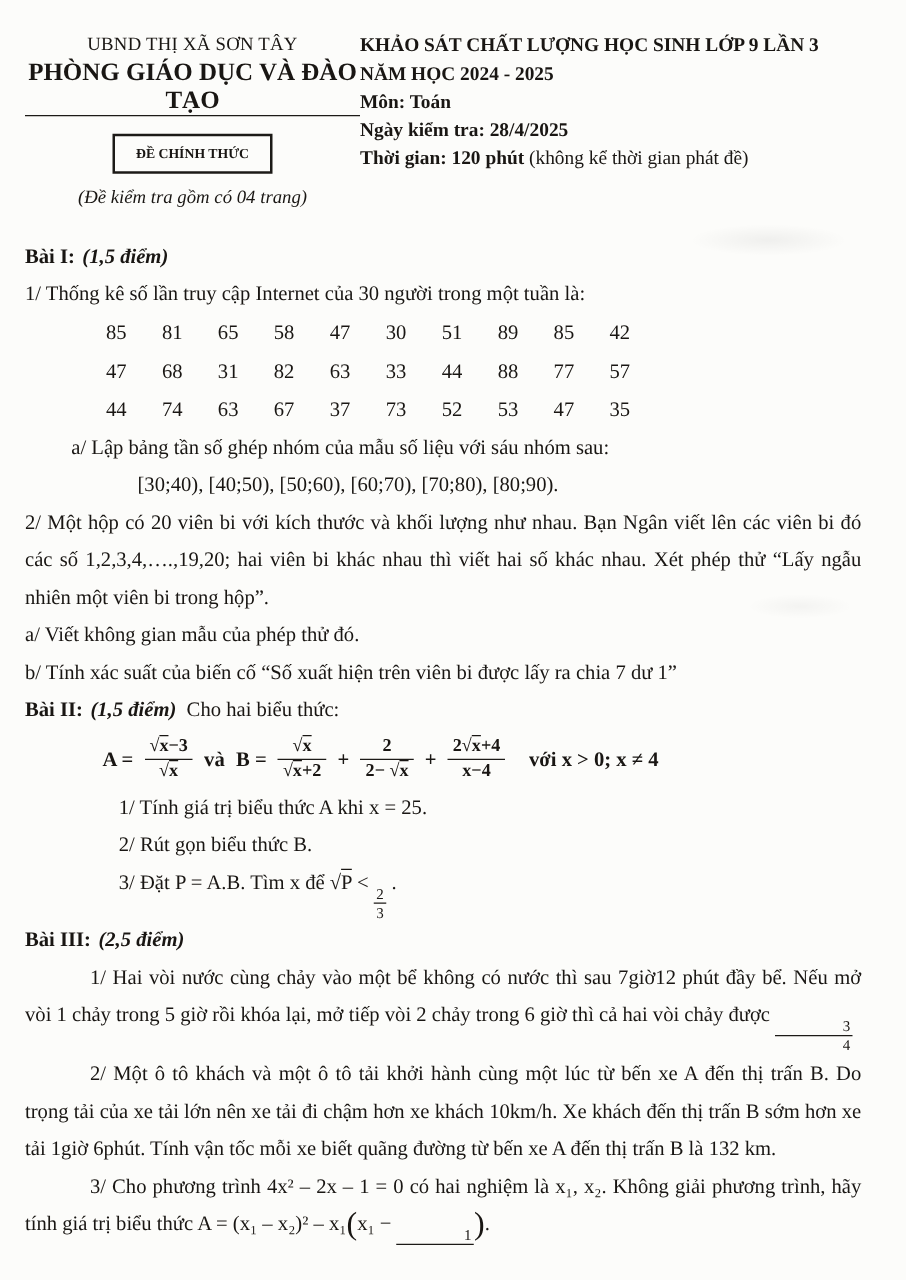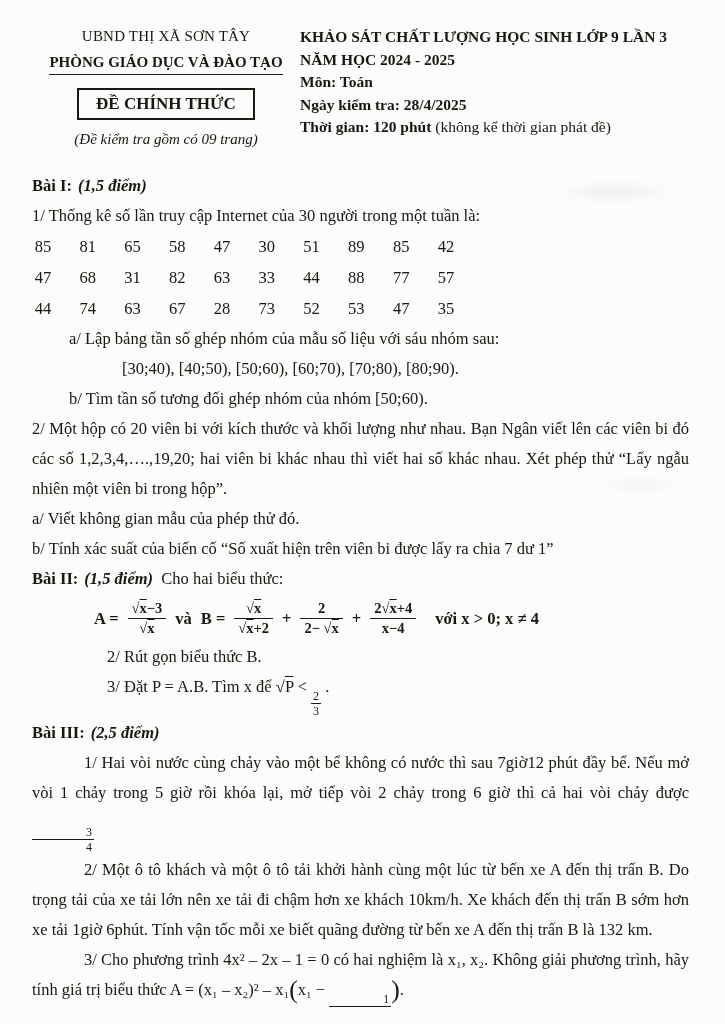--- a/index.html
+++ b/index.html
@@ -5,47 +5,47 @@
   html,body{margin:0;padding:0;background:#e8e8e6;}
   .page{
     position:relative;
     width:725px;height:1024px;
     margin:0 auto;
     background:
       radial-gradient(ellipse 90px 18px at 615px 192px, rgba(0,0,0,0.05), rgba(0,0,0,0) 70%),
       radial-gradient(ellipse 60px 14px at 640px 485px, rgba(0,0,0,0.035), rgba(0,0,0,0) 70%),
       #fcfcfa;
     box-sizing:border-box;
-    padding:26px 36px 0 32px;
+    padding:26px 36px 0 20px;
     overflow:hidden;
     font-family:"Liberation Serif","DejaVu Serif",serif;
     color:#191613;
     font-size:16.5px;
     line-height:30px;
   }
   
   .hdr{display:flex;align-items:flex-start;}
   .hleft{width:268px;text-align:center;flex-shrink:0;}
   .hleft .l1{font-size:15px;line-height:21px;letter-spacing:.2px;}
-  .hleft .l2{font-size:15px;font-weight:bold;line-height:22px;display:inline-block;border-bottom:1.6px solid #1c1a17;padding-bottom:1px;}
-  .stamp{display:inline-block;margin-top:11px;border:2px solid #1c1a17;padding:3px 17px;font-weight:bold;font-size:17px;line-height:22px;}
+  .hleft .l2{font-size:20px;font-weight:bold;line-height:22px;display:inline-block;border-bottom:1.6px solid #1c1a17;padding-bottom:1px;}
+  .stamp{display:inline-block;margin-top:11px;border:2px solid #1c1a17;padding:3px 17px;font-weight:bold;font-size:11px;line-height:22px;}
   .hnote{margin-top:9px;font-style:italic;font-size:15px;line-height:20px;}
   .hright{flex:1;text-align:left;font-weight:bold;font-size:15.5px;line-height:22.5px;}
   .hright .it{font-weight:normal;}
   
   .main{margin-top:22px;}
   p{margin:0;}
   .bhead b{margin-right:6px;}
   .bhead i{font-weight:bold;}
   .just{text-align:justify;}
   .ind{text-indent:52px;}
   .off55{margin-left:37px;}
   .off90{margin-left:90px;}
   .off75{margin-left:75px;}
-  .numrow{display:flex;justify-content:space-between;width:425px;line-height:31px;}
+  .numrow{display:flex;justify-content:space-between;width:425px;margin-left:62px;line-height:31px;}
   .numrow span{display:inline-block;min-width:22px;text-align:center;}
   
   .sq{display:inline;white-space:nowrap;}
   .sq::before{content:"\221A";}
   .sq .ovl{text-decoration:overline;}
   .frow{display:flex;align-items:center;gap:9px;margin:6px 0 4px 62px;font-weight:bold;line-height:1.2;}
   .dfrac{display:inline-flex;flex-direction:column;text-align:center;font-size:14.5px;line-height:1.2;}
   .dfrac .num{border-bottom:1.4px solid #1c1a17;padding:0 4px 1px;}
   .dfrac .den{padding:1px 4px 0;}
   .cond{margin-left:10px;}
@@ -57,21 +57,21 @@
 </head>
 <body>
 
 <div class="page">
 
   <div class="hdr">
     <div class="hleft">
       <div class="l1">UBND THỊ XÃ SƠN TÂY</div>
       <div><span class="l2">PHÒNG GIÁO DỤC VÀ ĐÀO TẠO</span></div>
       <div><span class="stamp">ĐỀ CHÍNH THỨC</span></div>
-      <div class="hnote">(Đề kiểm tra gồm có 09 trang)</div>
+      <div class="hnote">(Đề kiểm tra gồm có 04 trang)</div>
     </div>
     <div class="hright">
       <div>KHẢO SÁT CHẤT LƯỢNG HỌC SINH LỚP 9 LẦN 3</div>
       <div>NĂM HỌC 2024 - 2025</div>
       <div>Môn: Toán</div>
       <div>Ngày kiểm tra: 28/4/2025</div>
       <div><span>Thời gian: 120 phút</span><span class="it"> (không kể thời gian phát đề)</span></div>
     </div>
   </div>
 
@@ -103,32 +103,31 @@
           <span>44</span>
           <span>88</span>
           <span>77</span>
           <span>57</span>
       </div>
       <div class="numrow">
         <span>44</span>
           <span>74</span>
           <span>63</span>
           <span>67</span>
-          <span>28</span>
+          <span>37</span>
           <span>73</span>
           <span>52</span>
           <span>53</span>
           <span>47</span>
           <span>35</span>
       </div>
     </div>
 
     <p class="off55">a/ Lập bảng tần số ghép nhóm của mẫu số liệu với sáu nhóm sau:</p>
     <p class="off90">[30;40), [40;50), [50;60), [60;70), [70;80), [80;90).</p>
-    <p class="off55">b/ Tìm tần số tương đối ghép nhóm của nhóm [50;60).</p>
     <p class="just">2/ Một hộp có 20 viên bi với kích thước và khối lượng như nhau. Bạn Ngân viết lên các viên bi đó các số 1,2,3,4,….,19,20; hai viên bi khác nhau thì viết hai số khác nhau. Xét phép thử “Lấy ngẫu nhiên một viên bi trong hộp”.</p>
     <p>a/ Viết không gian mẫu của phép thử đó.</p>
     <p>b/ Tính xác suất của biến cố “Số xuất hiện trên viên bi được lấy ra chia 7 dư 1”</p>
 
     <p class="bhead"><b>Bài II:</b><i>(1,5 điểm)</i>&nbsp; <span>Cho hai biểu thức:</span></p>
 
     <div class="frow">
       <span>A =</span>
       <span class="dfrac">
         <span class="num"><span class="sq"><span class="ovl">x</span></span><span>−3</span></span>
@@ -146,20 +145,21 @@
         <span class="den"><span>2− </span><span class="sq"><span class="ovl">x</span></span></span>
       </span>
       <span>+</span>
       <span class="dfrac">
         <span class="num"><span>2</span><span class="sq"><span class="ovl">x</span></span><span>+4</span></span>
         <span class="den">x−4</span>
       </span>
       <span class="cond">với x &gt; 0; x ≠ 4</span>
     </div>
 
+    <p class="off75">1/ Tính giá trị biểu thức A khi x = 25.</p>
     <p class="off75">2/ Rút gọn biểu thức B.</p>
     <p class="off75"><span>3/ Đặt P = A.B. Tìm x để </span><span class="sq"><span class="ovl">P</span></span><span> &lt; </span><span class="ifrac">
           <span class="num">2</span>
           <span class="den">3</span>
         </span><span> .</span></p>
 
     <p class="bhead"><b>Bài III:</b><i>(2,5 điểm)</i></p>
 
     <p class="just ind"><span>1/ Hai vòi nước cùng chảy vào một bể không có nước thì sau 7giờ12 phút đầy bể. Nếu mở vòi 1 chảy trong 5 giờ rồi khóa lại, mở tiếp vòi 2 chảy trong 6 giờ thì cả hai vòi chảy được </span><span class="ifrac">
           <span class="num">3</span>

